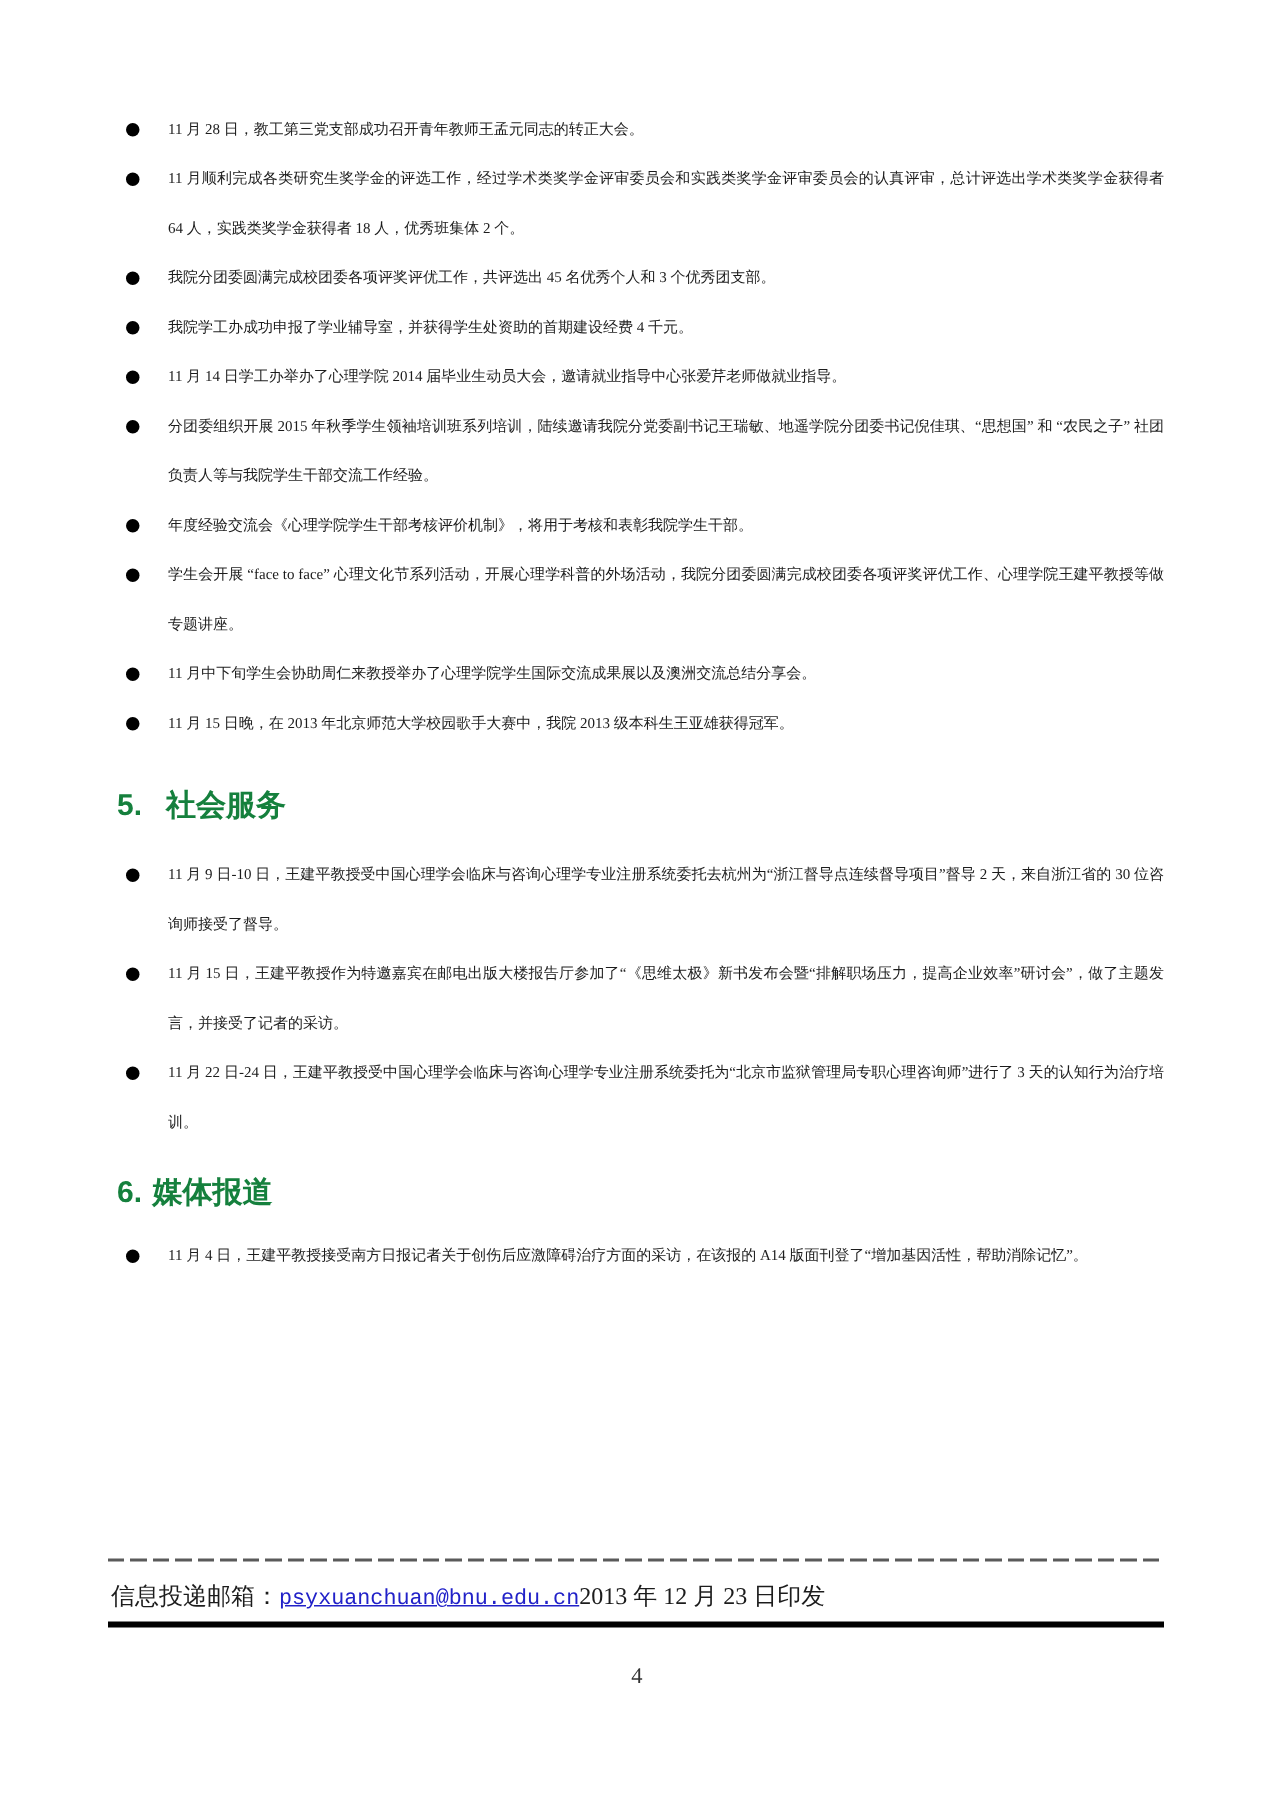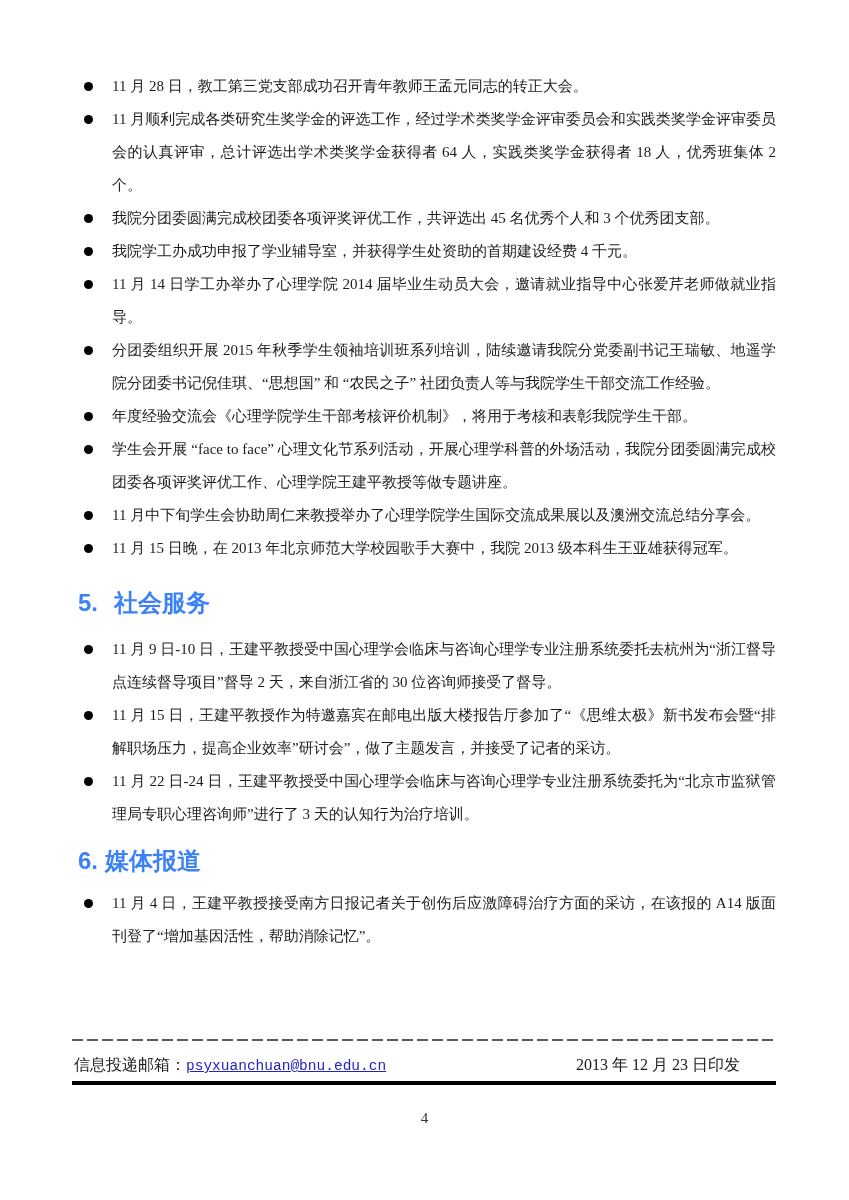--- a/index.html
+++ b/index.html
@@ -9,48 +9,48 @@
     background:#ffffff;
     overflow:hidden;
     font-family:"Liberation Serif","DejaVu Serif",serif;
     color:#1c1c1c;
   }
   .content{position:absolute;left:82px;top:70px;width:694px;}
   ul.bullets{list-style:none;margin:0;padding:0;}
   ul.bullets li{
     position:relative;
     padding-left:30px;
-    font-size:15px;
+    font-size:10px;
     line-height:33px;
     text-align:justify;
     text-justify:inter-ideograph;
   }
   .dot{
     position:absolute;left:2px;top:12px;
     width:9px;height:9px;border-radius:50%;
     background:#000;
   }
   h2.sec{
     font-family:"Liberation Sans","DejaVu Sans",sans-serif;
     font-weight:600;
-    font-size:24px;
+    font-size:20px;
     line-height:28px;
-    color:#3b82f6; 
+    color:#15803d; 
     margin:24px 0 16px -4px;
   }
   h2.sec.s6{margin:16px 0 12px -4px;}
   h2.sec.s5 .sec-num{margin-right:16px;}
   h2.sec.s6 .sec-num{margin-right:7px;}
   .dash-line{
     position:absolute;top:1039px;left:72px;width:702px;height:2px;
     background:repeating-linear-gradient(90deg,#5a5a5a 0 11px,transparent 11px 15px);
   }
   .footer-row{
     position:absolute;top:1054px;left:74px;width:700px;
-    display:flex;justify-content:space-between;align-items:baseline;
+    display:flex;justify-content:flex-start;align-items:baseline;
     font-size:16px;line-height:22px;
   }
   .footer-left{white-space:nowrap;}
   .footer-right{padding-right:34px;white-space:nowrap;}
   a.email{
     color:#2121c8; 
     text-decoration:underline;
     font-family:"Liberation Mono","DejaVu Sans Mono",monospace;
     font-size:14.5px;
   }

